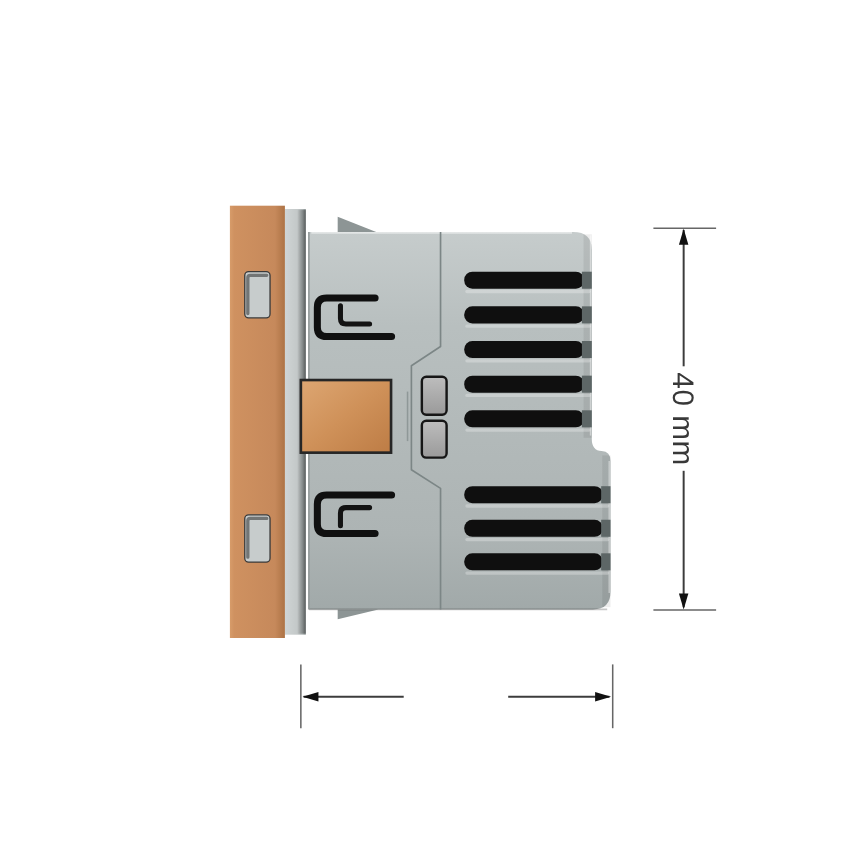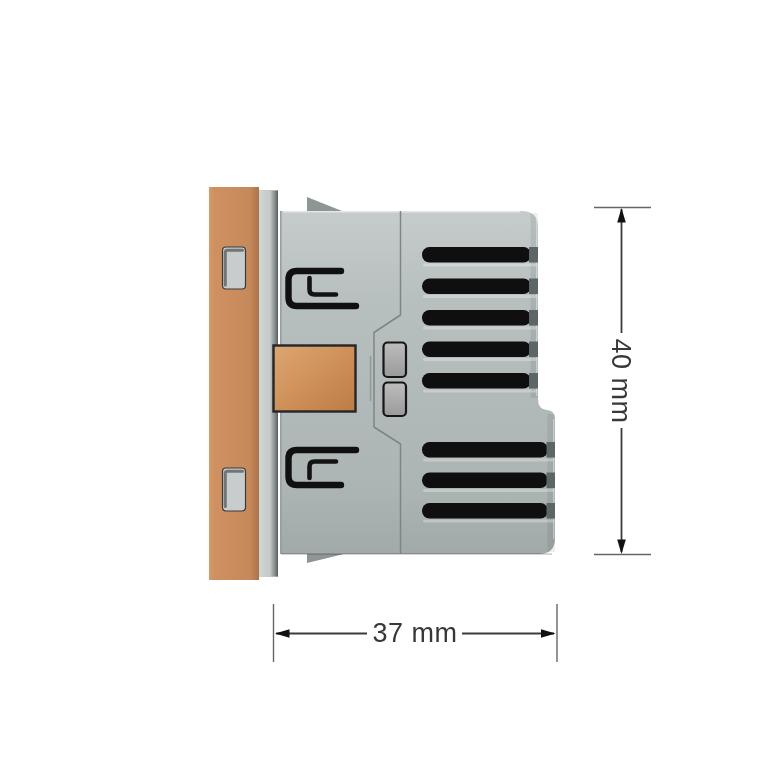--- a/index.html
+++ b/index.html
@@ -172,15 +172,14 @@
     <line x1="557" y1="604" x2="557" y2="662" stroke="#666666" stroke-width="1.4"></line>
     <line x1="276" y1="633.5" x2="367" y2="633.5" stroke="#3c3c3c" stroke-width="1.8"></line>
     <line x1="462" y1="633.5" x2="554" y2="633.5" stroke="#3c3c3c" stroke-width="1.8"></line>
     <polygon points="275,633.5 289.5,629.2 289.5,637.8" fill="#111111"></polygon>
     <polygon points="555.5,633.5 541,629.2 541,637.8" fill="#111111"></polygon>
   </g>
 </svg>
 
 <span class="dim-label dim-label-height">40 mm</span>
 
-<span class="dim-label dim-label-width">37 mm</span>
 
 </div>
 
 </body></html>

